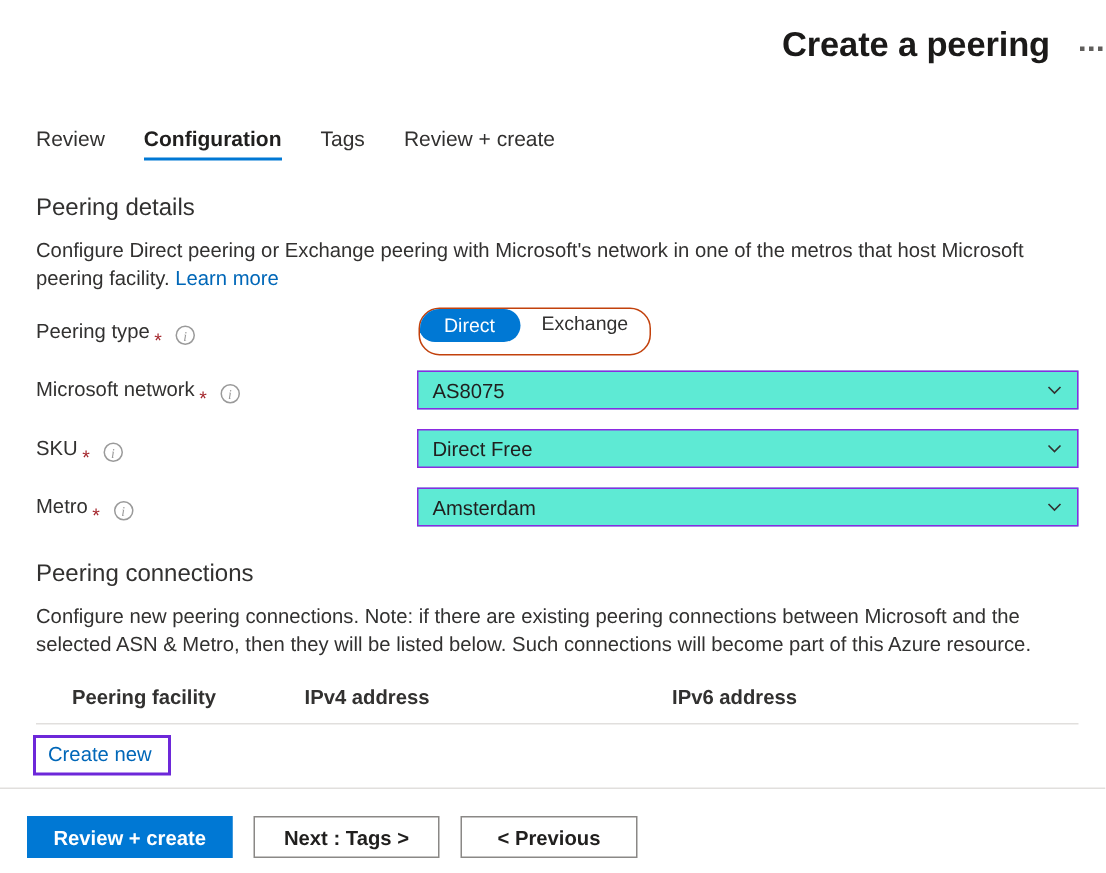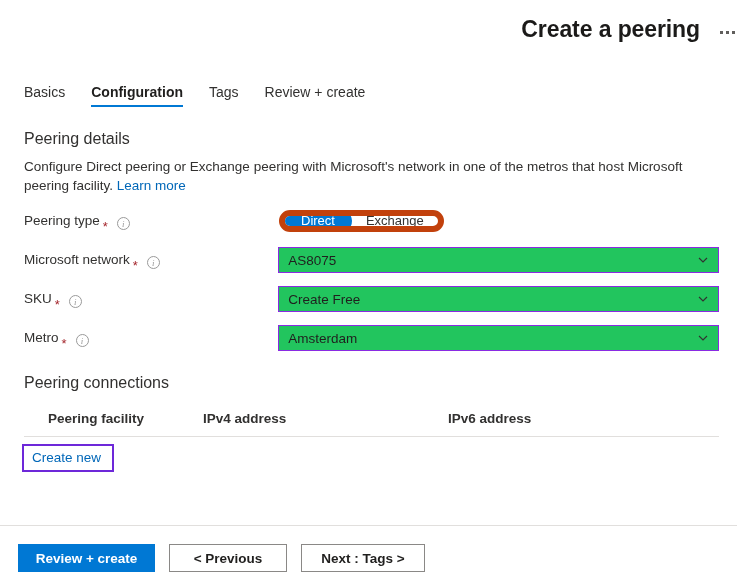--- a/index.html
+++ b/index.html
@@ -139,24 +139,24 @@
     color: #9a9a9a;
     font-family: "Liberation Serif", serif;
     cursor: pointer;
     box-sizing: border-box;
     flex: none;
   }
 
   
   .toggle {
     display: inline-flex;
-    align-items: center;
-    border: 6px solid #c2410c;
+    align-items: flex-start;
+    border: 1px solid #c2410c;
     border-radius: 14px;
-    height: 22px;
+    height: 32px;
     padding: 0;
     background: #ffffff;
     cursor: pointer;
     overflow: hidden;
     box-sizing: border-box;
   }
   .toggle-opt {
     font-size: 13px;
     padding: 0 14px;
     height: 20px;
@@ -175,21 +175,21 @@
     height: 22px;
     line-height: 22px;
     border-radius: 14px;
   }
 
   
   .dropdown {
     width: 442px;
     height: 26px;
     border: 1px solid #8a2be2;
-    background: #22c55e;
+    background: #5eead4;
     display: flex;
     align-items: center;
     justify-content: space-between;
     padding: 0 8px 0 9px;
     box-sizing: border-box;
     cursor: pointer;
     font-size: 13.5px;
     color: #201f1e;
   }
   .chev {
@@ -280,21 +280,21 @@
 <div class="page-header">
   <div class="page-title">Create a peering</div>
   <div class="ellipsis-menu">
     <span></span>
     <span></span>
     <span></span>
   </div>
 </div>
 
 <div class="tabs">
-  <div class="tab">Basics</div>
+  <div class="tab">Review</div>
   <div class="tab active">Configuration</div>
   <div class="tab">Tags</div>
   <div class="tab">Review + create</div>
 </div>
 
 <div class="content">
 
   <div class="section-title">Peering details</div>
   <div class="section-desc">
     <span>Configure Direct peering or Exchange peering with Microsoft's network in one of the metros that host Microsoft peering facility.</span>
@@ -329,21 +329,21 @@
     </div>
   </div>
 
   <div class="form-row">
     <div class="form-label">
       <span>SKU</span>
       <span class="req">*</span>
       <span class="info-icon">i</span>
     </div>
     <div class="dropdown">
-      <span>Create Free</span>
+      <span>Direct Free</span>
       <span class="chev">
         <svg viewBox="0 0 10 10" width="10" height="10">
             <path d="M1 3 L5 7 L9 3" fill="none" stroke="#323130" stroke-width="1.1"></path>
           </svg>
       </span>
     </div>
   </div>
 
   <div class="form-row">
     <div class="form-label">
@@ -355,35 +355,36 @@
       <span>Amsterdam</span>
       <span class="chev">
         <svg viewBox="0 0 10 10" width="10" height="10">
             <path d="M1 3 L5 7 L9 3" fill="none" stroke="#323130" stroke-width="1.1"></path>
           </svg>
       </span>
     </div>
   </div>
 
   <div class="section-title">Peering connections</div>
+  <div class="section-desc">Configure new peering connections. Note: if there are existing peering connections between Microsoft and the selected ASN &amp; Metro, then they will be listed below. Such connections will become part of this Azure resource.</div>
 
   <div class="table">
     <div class="table-head">
       <div class="th-facility">Peering facility</div>
       <div class="th-ipv4">IPv4 address</div>
       <div class="th-ipv6">IPv6 address</div>
     </div>
     <div class="table-divider"></div>
     <div class="create-new-wrap">
       <span class="create-new-box">
         <span class="create-new">Create new</span>
       </span>
     </div>
   </div>
 
 </div>
 
 <div class="footer-divider"></div>
 <div class="footer">
   <div class="btn btn-primary">Review + create</div>
+  <div class="btn btn-default btn-next">Next : Tags &gt;</div>
   <div class="btn btn-default">&lt; Previous</div>
-  <div class="btn btn-default btn-next">Next : Tags &gt;</div>
 </div>
 
 </body></html>

